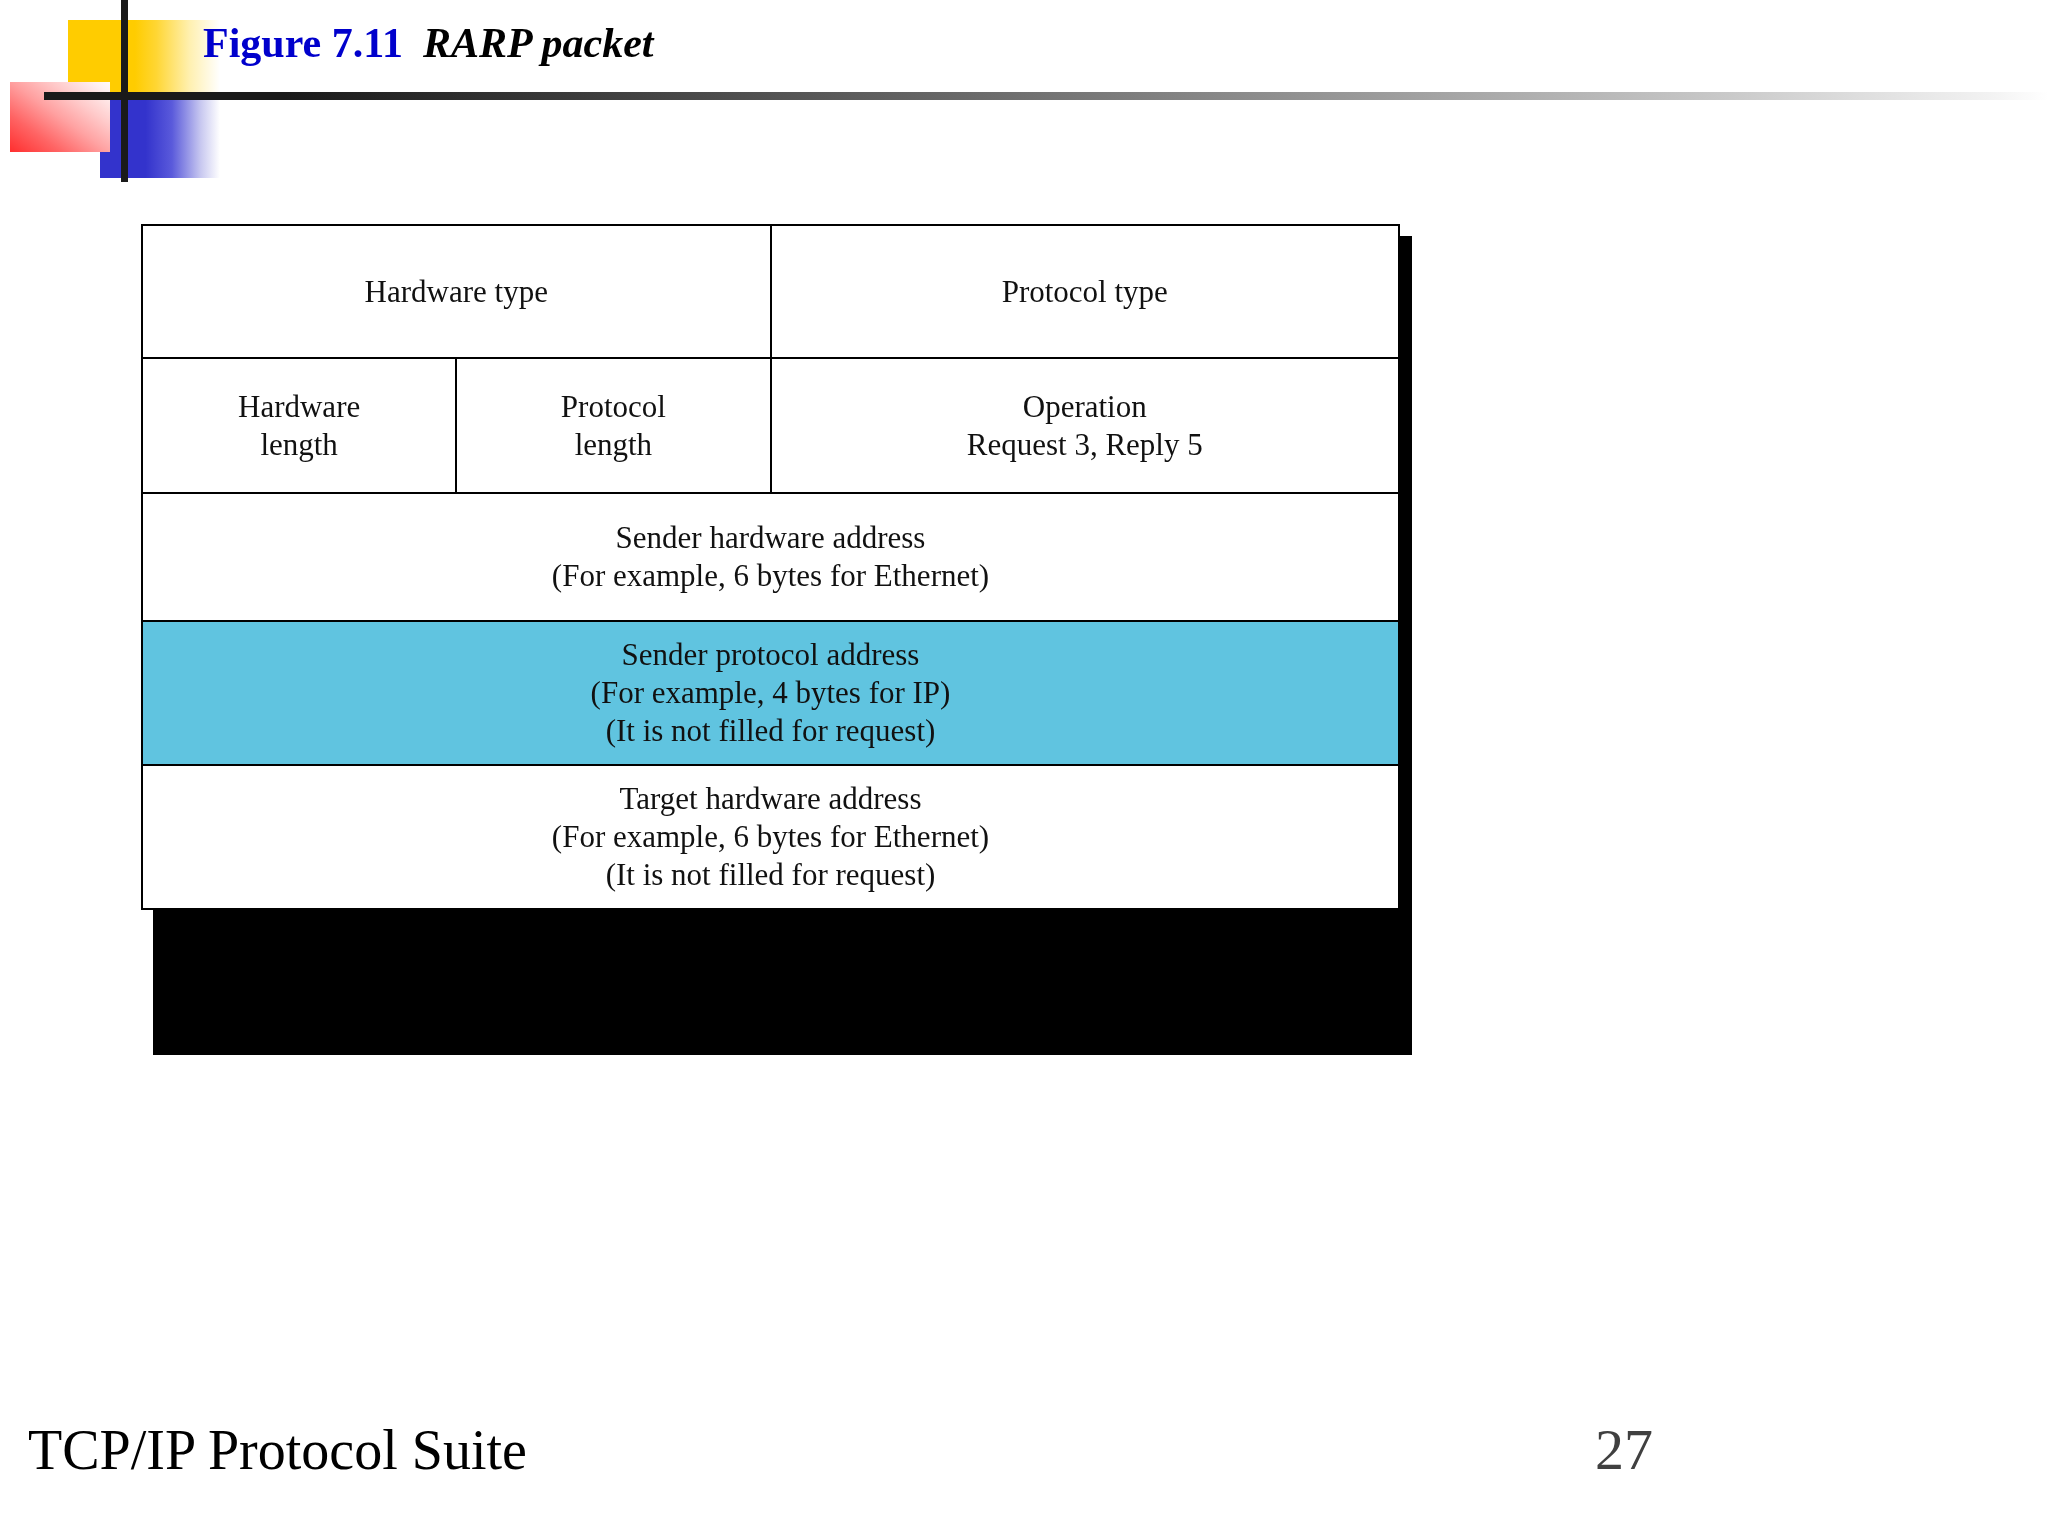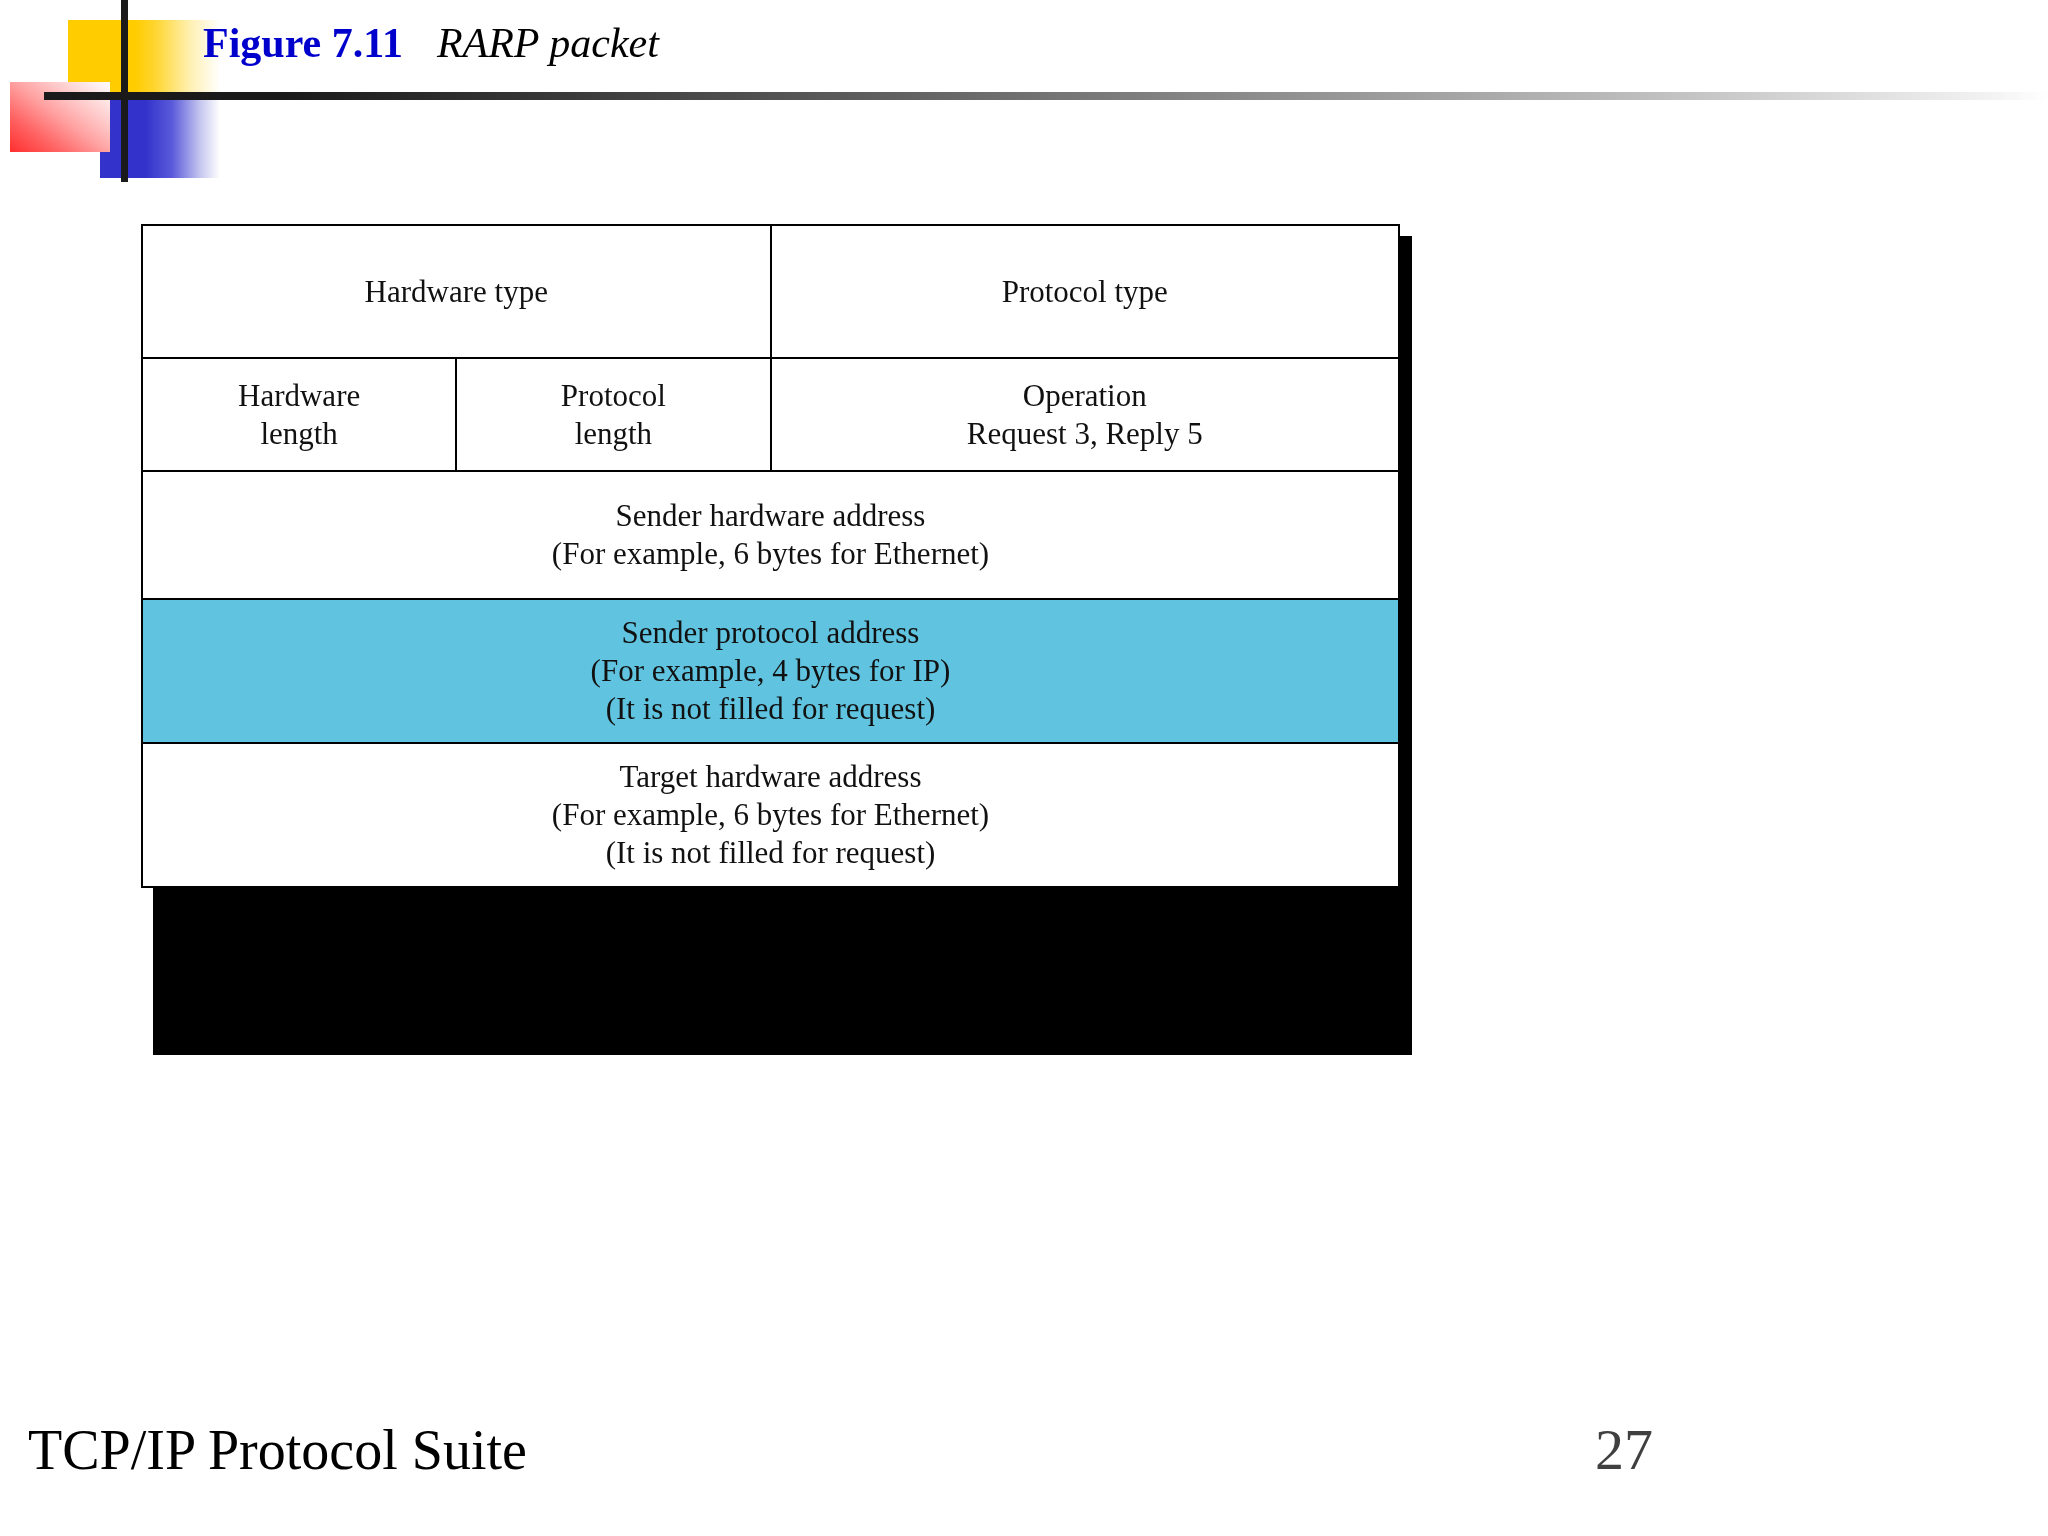--- a/index.html
+++ b/index.html
@@ -84,23 +84,23 @@
     line-height: 1;
   }
   .title-fig {
     color: #0000CC;
     font-weight: bold;
     font-family: "Liberation Serif", "DejaVu Serif", serif;
     margin-left: 20px;
   }
   .title-sub {
     color: #000000;
-    font-weight: normal;
+    font-weight: bold;
     font-style: italic;
-    margin-left: 34px;
+    margin-left: 20px;
     font-family: "Liberation Serif", "DejaVu Serif", serif;
   }
 
   
   .packet-wrap {
     position: absolute;
     left: 141px;
     top: 224px;
     width: 1259px;
   }
@@ -125,21 +125,21 @@
     border: 2px solid #000000;
     text-align: center;
     vertical-align: middle;
     color: #111111;
     font-size: 31px;
     line-height: 1.22;
     padding: 0;
     background: #ffffff;
   }
   .row-tall { height: 133px; }
-  .row-mid  { height: 113px; }
+  .row-mid  { height: 135px; }
   .row-two  { height: 128px; }
   .row-three{ height: 144px; }
   .cell-hl {
     background: #60C4E0 !important;
   }
   .cell-line { display: block; }
 
   
   .footer-title {
     position: absolute;

